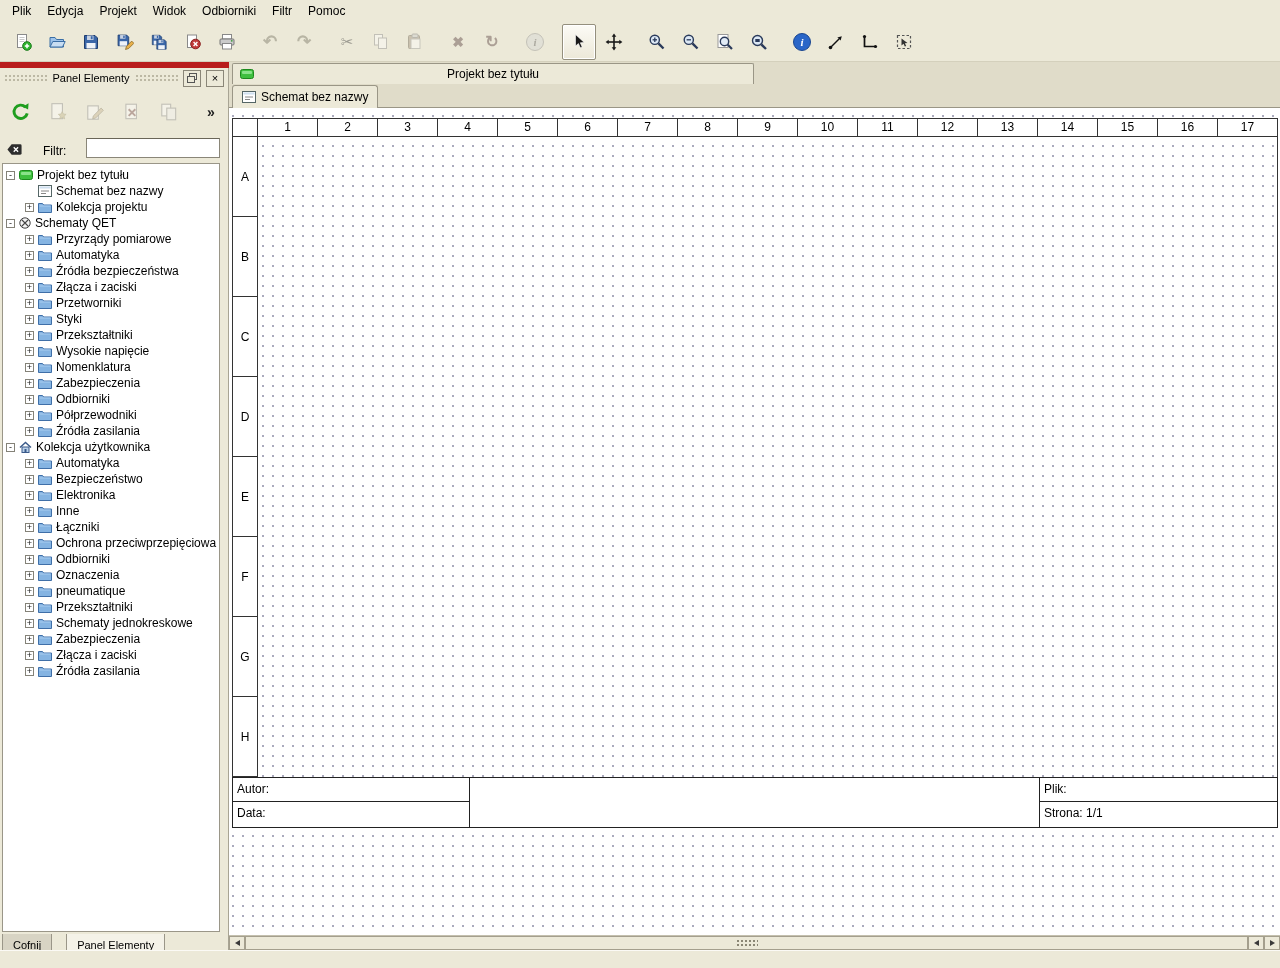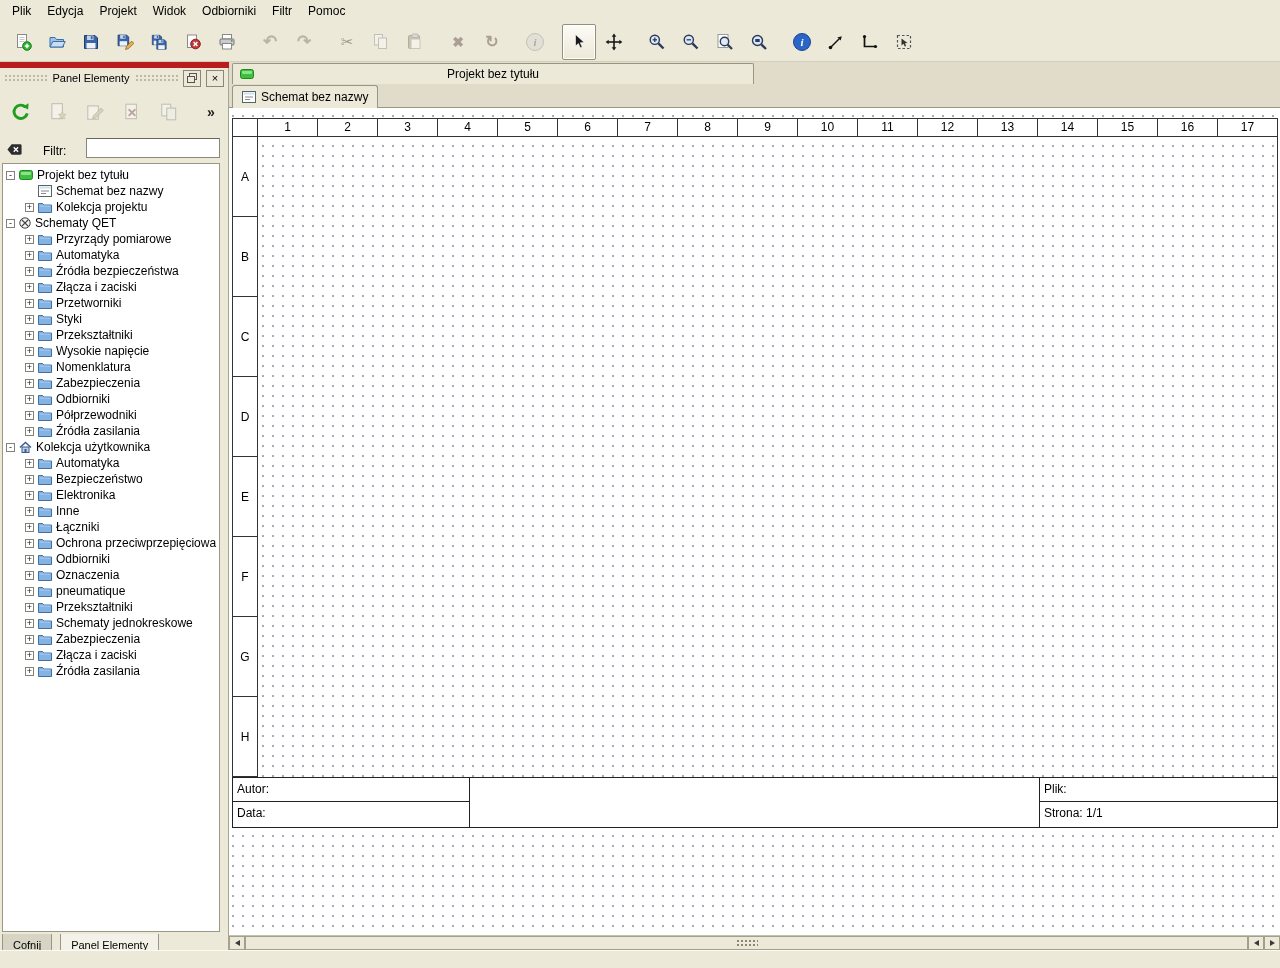--- a/index.html
+++ b/index.html
@@ -63,21 +63,21 @@
 
   .tree{position:absolute;left:2px;top:95px;right:8px;bottom:24px;background:#fff;
         border:1px solid #9a9688;padding-top:3px;overflow:hidden;box-sizing:border-box;}
   .tree-row{height:16px;display:flex;align-items:center;gap:4px;white-space:nowrap;}
   .expander{width:9px;height:9px;border:1px solid #848278;background:#fff;font-size:9px;
             line-height:7px;text-align:center;flex:none;box-sizing:border-box;color:#222;}
   .expander.none{border:none;background:transparent;}
   .ticon{flex:none;display:flex;align-items:center;}
   .tlabel{font-size:12px;}
 
-  .panel-tabs{position:absolute;left:2px;bottom:0;height:22px;display:flex;gap:8px;}
+  .panel-tabs{position:absolute;left:2px;bottom:0;height:22px;display:flex;gap:14px;}
   .ptab{padding:0 10px;display:flex;align-items:center;font-size:11px;
         border:1px solid #9a9688;border-top:none;border-radius:0 0 3px 3px;background:#d8d4c4;}
   .ptab.active{background:#f4f2e8;}
 
   
   .main{position:absolute;left:229px;top:62px;width:1051px;height:888px;}
   .project-tabbar{position:absolute;left:0;top:0;width:100%;height:22px;background:#e0dcc9;}
   .project-tab{position:absolute;left:3px;top:1px;width:522px;height:21px;background:#ece9d8;
                border:1px solid #9a9686;border-bottom:none;border-radius:2px 2px 0 0;
                display:flex;align-items:center;box-sizing:border-box;}

